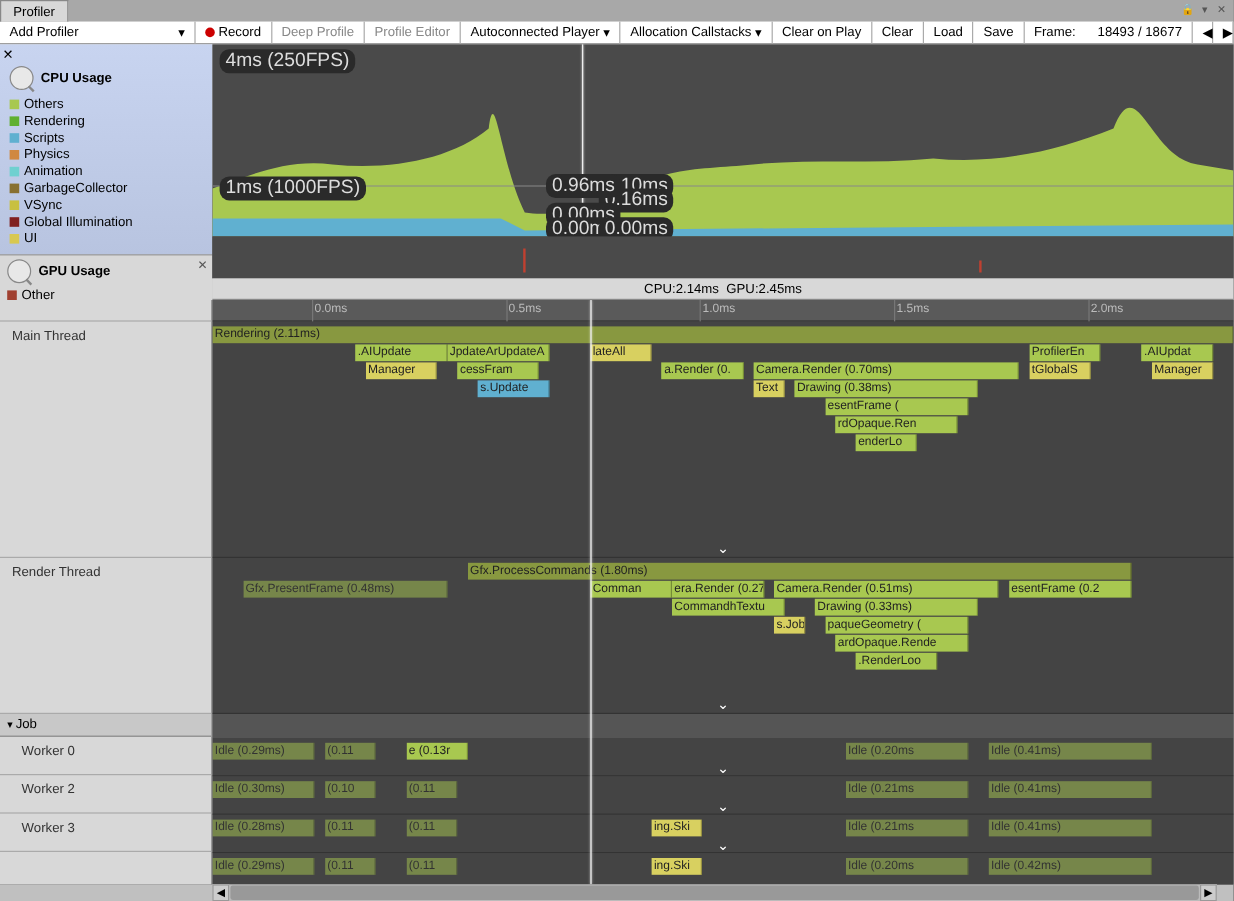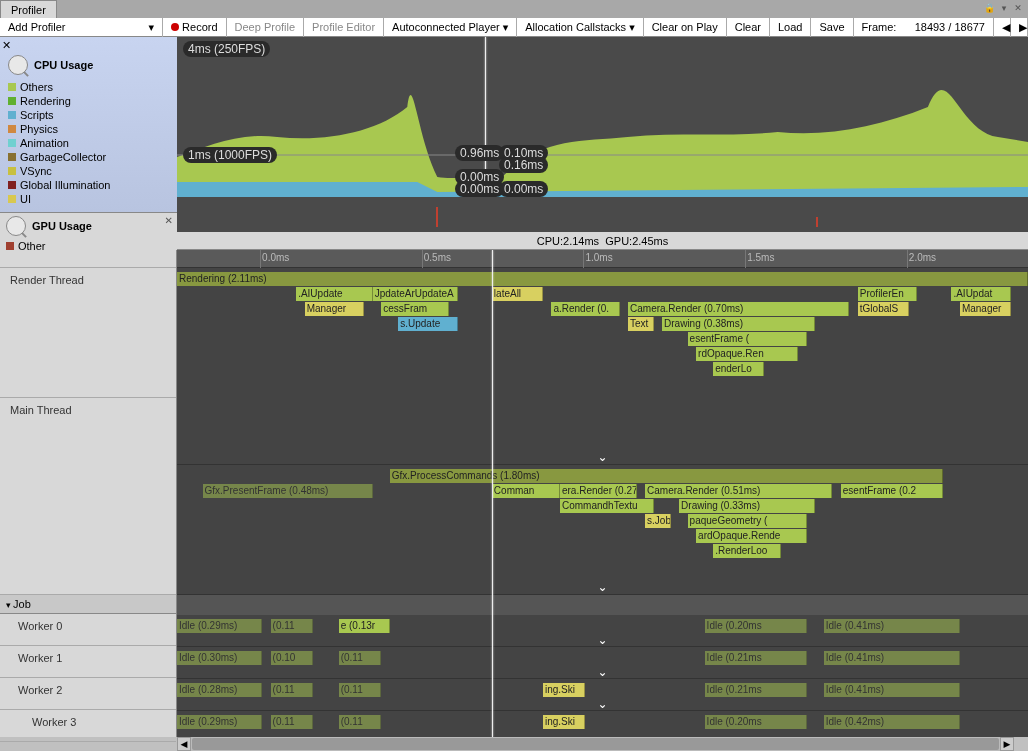--- a/index.html
+++ b/index.html
@@ -19,21 +19,21 @@
 .panel-hdr { display:flex; align-items:center; gap:6px; padding:3px 6px; font-weight:bold; }
 .mag-icon { width:20px; height:20px; background:#e8e8e8; border-radius:50%; border:1px solid #888; position:relative; }
 .mag-icon::after { content:''; position:absolute; width:6px; height:2px; background:#888; bottom:-1px; right:-2px; transform:rotate(45deg); }
 .legend { padding:2px 6px 4px; }
 .legend-item { display:flex; align-items:center; gap:4px; padding:1px 0; }
 .legend-item .sw { width:8px; height:8px; display:inline-block; }
 .panel-gpu { background:#d8d8d8; border-bottom:1px solid #888; position:relative; }
 .timeline-sel { background:#d8d8d8; padding:2px 6px; border-bottom:1px solid #888; display:flex; align-items:center; position:relative; }
 .timeline-sel::after { content:'▾'; position:absolute; right:6px; font-size:9px; color:#666; }
 .chart-area { position:absolute; left:177px; top:37px; right:0; height:195px; background:#4a4a4a; }
-.chart-label { position:absolute; background:#2a2a2a; color:#ddd; padding:1px 5px; border-radius:8px; font-size:12px; }
+.chart-label { position:absolute; background:#2a2a2a; color:#ddd; padding:1px 5px; border-radius:8px; font-size:16px; }
 .chart-svg { width:100%; height:160px; }
 .chart-bottom { position:absolute; bottom:0; left:0; right:0; height:35px; background:#4a4a4a; }
 .stats-bar { position:absolute; left:177px; top:232px; right:0; height:18px; background:#d8d8d8; text-align:center; line-height:18px; border-bottom:1px solid #888; }
 .thread-area { position:absolute; left:0; top:250px; right:0; bottom:14px; background:#4a4a4a; display:flex; }
 .thread-labels { width:177px; background:#d8d8d8; border-right:1px solid #888; }
 .thread-label { padding:6px 10px; border-bottom:1px solid #aaa; color:#333; }
 .ruler { height:18px; background:#5a5a5a; position:relative; border-bottom:1px solid #333; }
 .ruler-tick { position:absolute; color:#bbb; font-size:10px; top:2px; }
 .ruler-tick::before { content:''; position:absolute; left:-2px; top:-2px; width:1px; height:18px; background:#777; }
 .tracks { flex:1; position:relative; overflow:hidden; }
@@ -179,28 +179,27 @@
   </div>
 </div>
 
 <div class="stats-bar">
   <span>CPU:2.14ms</span>&nbsp;&nbsp;<span>GPU:2.45ms</span>
 </div>
 
 <div class="thread-area">
   <div class="thread-labels">
     <div style="height:18px;border-bottom:1px solid #aaa"></div>
+    <div class="thread-label" style="height:197px">Main Thread</div>
     <div class="thread-label" style="height:130px">Render Thread</div>
-    <div class="thread-label" style="height:197px">Main Thread</div>
     <div class="job-hdr">Job</div>
     <div id="worker-labels">
         <div class="thread-label" style="height: 32px; padding-left: 18px;">Worker 0</div>
-        <div class="thread-label" style="height: 32px; padding-left: 18px;">Worker 1</div>
         <div class="thread-label" style="height: 32px; padding-left: 18px;">Worker 2</div>
-        <div class="thread-label" style="height: 32px; padding-left: 32px;">Worker 3</div>
+        <div class="thread-label" style="height: 32px; padding-left: 18px;">Worker 3</div>
       </div>
   </div>
   <div class="tracks">
     <div class="ruler" id="ruler">
         <span class="ruler-tick" style="left: 10%;">0.0ms</span>
         <span class="ruler-tick" style="left: 29%;">0.5ms</span>
         <span class="ruler-tick" style="left: 48%;">1.0ms</span>
         <span class="ruler-tick" style="left: 67%;">1.5ms</span>
         <span class="ruler-tick" style="left: 86%;">2.0ms</span>
       </div>

